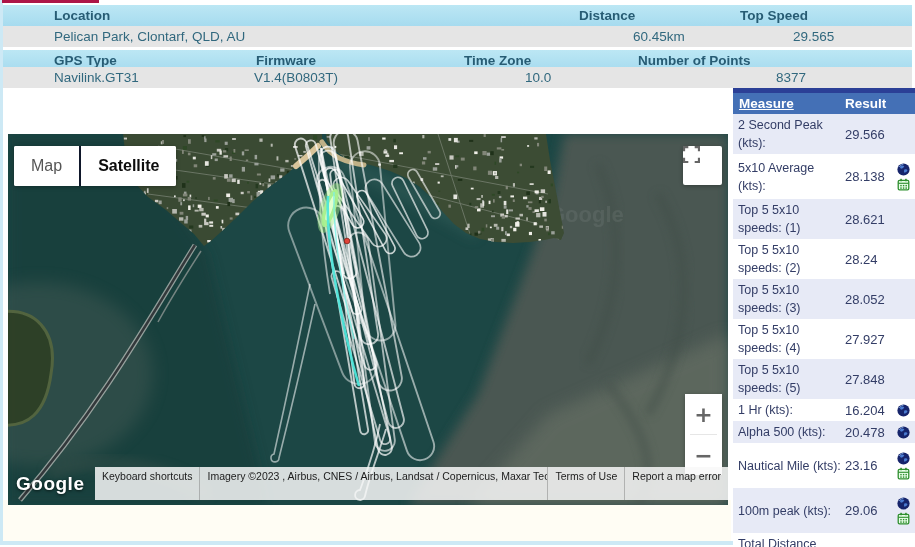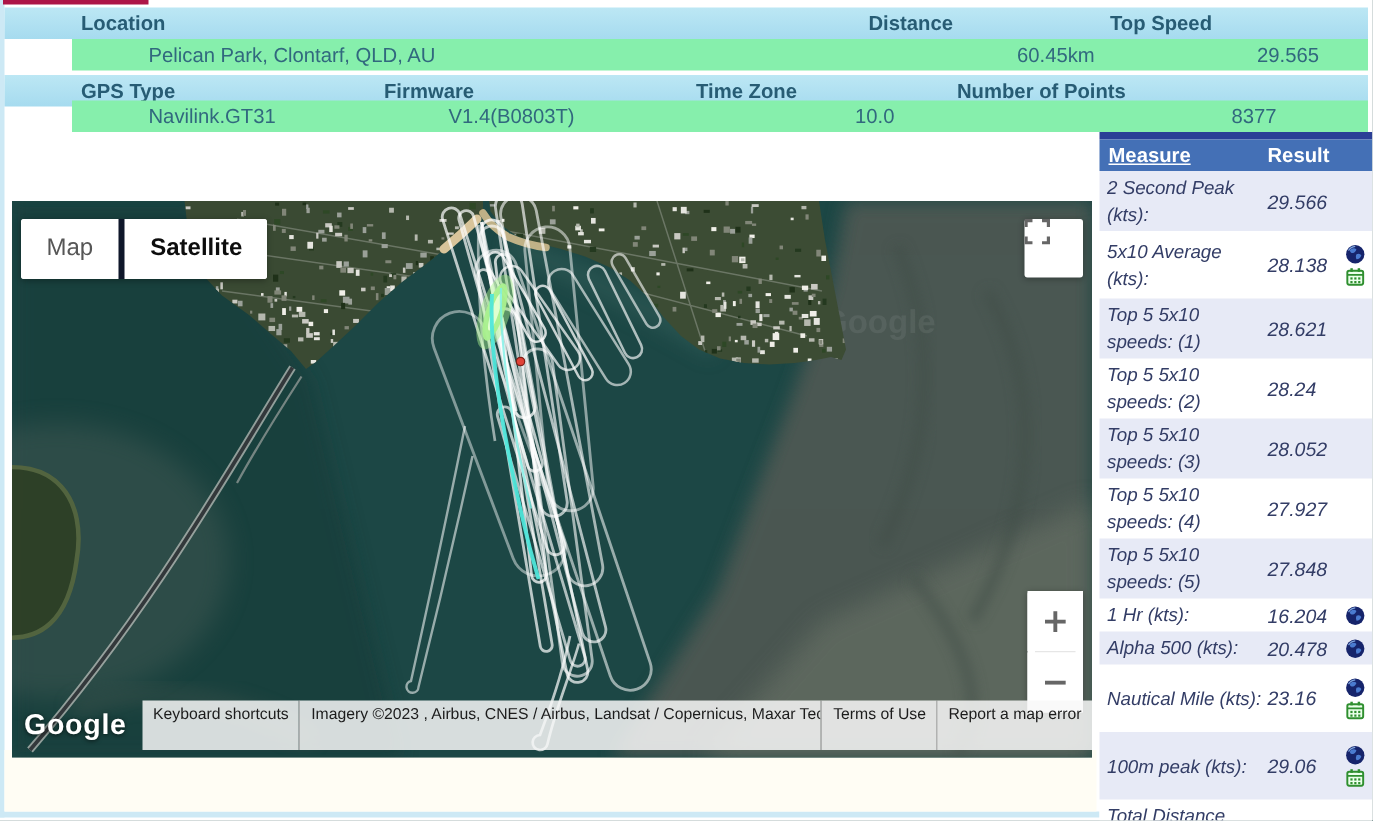--- a/index.html
+++ b/index.html
@@ -6,32 +6,32 @@
   .page{position:relative;width:915px;height:547px;background:#fff;overflow:hidden;
         font-family:"Liberation Sans","DejaVu Sans",sans-serif;}
   .frame-left{position:absolute;left:0;top:0;width:3px;height:545px;background:#cde9f5;}
   .frame-bottom{position:absolute;left:0;top:541px;width:733px;height:4px;background:#cde9f5;}
   .below-map{position:absolute;left:3px;top:500px;width:728px;height:41px;background:#fffdf4;}
   .red-bar{position:absolute;left:2px;top:0;width:97px;height:3px;background:#ad1547;}
 
   
   .trow{position:absolute;left:3px;right:3px;height:21px;line-height:21px;font-size:13.5px;}
   .trow.hdr{background:linear-gradient(#bce7f4,#a6dbef);color:#275c74;font-weight:bold;}
-  .trow.val{background:#86efac;color:#31687e;margin-left:45px;}
+  .trow.val{background:#e5e5e5;color:#31687e;}
   .trow span{position:absolute;top:0;white-space:nowrap;padding-left:36px;}
   .t1h{top:5px;} .t1v{top:26px;} .t2h{top:50px;} .t2v{top:67px;}
 
   
   .map-area{position:absolute;left:8px;top:134px;width:720px;height:371px;overflow:hidden;background:#1c4745;}
   .map-area svg{position:absolute;left:0;top:0;}
   .maptype{position:absolute;left:6px;top:12px;height:40px;display:flex;background:#fff;
            border-radius:2px;box-shadow:0 1px 4px rgba(0,0,0,.3);overflow:hidden;}
   .mt-btn{border:none;background:#fff;height:40px;font-size:16px;cursor:pointer;
           font-family:"Liberation Sans",sans-serif;padding:0 17px;color:#565656;}
-  .mt-btn.sel{font-weight:bold;color:#0d0d0d;border-left:4px solid #0f172a;}
+  .mt-btn.sel{font-weight:bold;color:#0d0d0d;border-left:2px solid #0f172a;}
   .fs-btn{position:absolute;right:6px;top:12px;width:39px;height:39px;background:#fff;border:none;
           border-radius:2px;box-shadow:0 1px 4px rgba(0,0,0,.3);cursor:pointer;display:flex;
           align-items:center;justify-content:center;}
   .zoomctl{position:absolute;right:6px;bottom:30px;width:37px;height:81px;background:#fff;
            border-radius:2px;box-shadow:0 1px 4px rgba(0,0,0,.3);display:flex;flex-direction:column;}
   .zoomctl button{flex:1;border:none;background:#fff;font-size:22px;font-weight:bold;color:#666;
            cursor:pointer;font-family:"DejaVu Sans",sans-serif;padding:0;}
   .zoomctl .zdiv{height:1px;background:#e6e6e6;margin:0 5px;}
   .glogo{position:absolute;left:8px;bottom:10px;color:#fff;font-size:19px;font-weight:bold;
          letter-spacing:.5px;text-shadow:0 1px 3px rgba(0,0,0,.65);cursor:pointer;}
@@ -42,21 +42,21 @@
   .attrib span:first-child{border-left:none;}
   .attrib .imagery{flex:1;overflow:hidden;}
 
   
   .sidebar{position:absolute;left:733px;top:88px;width:182px;bottom:0;background:#fff;}
   .sb-topline{height:5px;background:#2b3f96;}
   .sb-header{position:relative;height:21px;line-height:21px;background:#4470b6;color:#fff;
              font-weight:bold;font-size:13.5px;}
   .sb-header span{position:absolute;top:0;}
   .sb-hm{left:6px;text-decoration:underline;} .sb-hr{left:112px;}
-  .sb-row{position:relative;display:flex;align-items:center;font-size:12.5px;color:#333d66;font-style:italic;}
+  .sb-row{position:relative;display:flex;align-items:center;font-size:12.5px;color:#333d66;}
   .sb-row.alt{background:#e7eaf6;}
   .sb-row .lbl{width:107px;padding:2px 0 2px 5px;line-height:18px;}
   .sb-row .val{width:48px;font-size:13px;}
   .sb-row .ics{width:20px;display:flex;flex-direction:column;align-items:center;gap:2px;}
   .sb-row.h2{min-height:39px;} .sb-row.h1{min-height:20px;} .sb-row.hi{min-height:45px;}
 </style>
 </head>
 <body>
 
 <div class="page">

